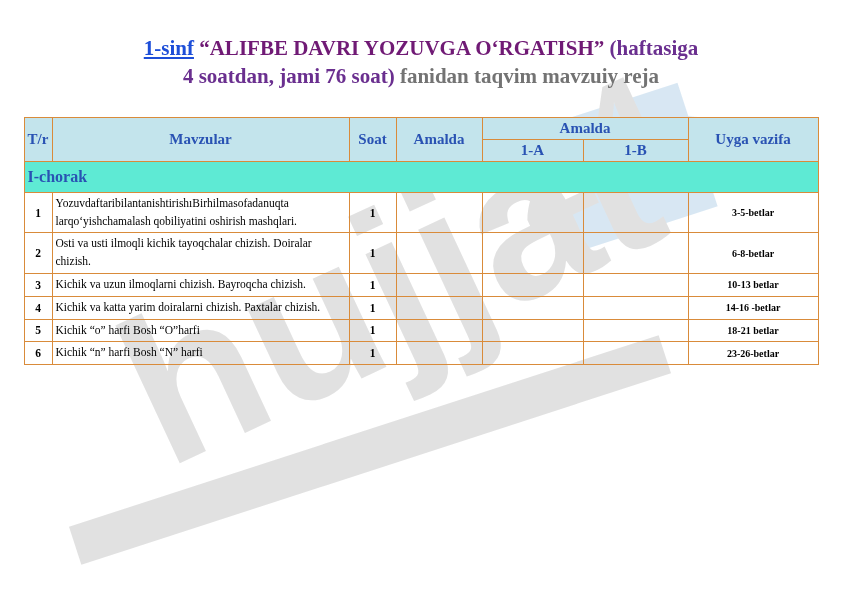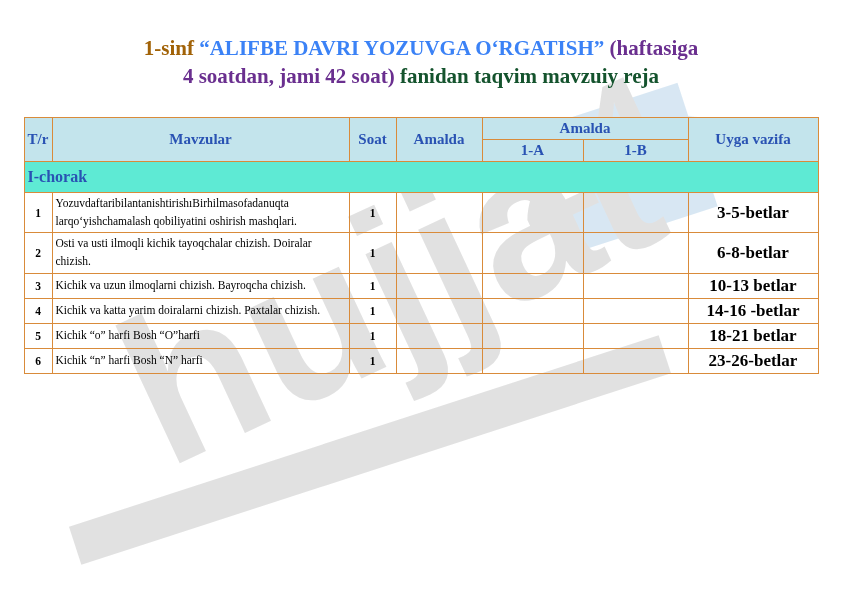--- a/index.html
+++ b/index.html
@@ -29,24 +29,24 @@
     padding: 0;
   }
   .doc-title {
     text-align: center;
     font-size: 21px;
     font-weight: bold;
     line-height: 1.35;
     margin: 34px 60px 0 60px;
     color: #1f2f6b;
   }
-  .t-blue-dark { color: #a16207; }
-  .t-red { color: #3b82f6; margin-top: 36px; }
+  .t-blue-dark { color: #1d4ed8; text-decoration: underline; }
+  .t-red { color: #701a75; margin-top: 36px; }
   .t-purple { color: #6a2f8f; }
-  .t-black { color: #14532d; }
+  .t-black { color: #737373; }
 
   table.sched {
     border-collapse: collapse;
     margin: 26px auto 0 auto;
     width: 794px;
     table-layout: fixed;
     background: transparent;
     padding-left: 48px;
   }
   table.sched td, table.sched th {
@@ -89,21 +89,21 @@
   }
   td.soat {
     text-align: center;
     font-size: 11.5px;
     font-weight: bold;
     color: #000;
   }
   td.blank { }
   td.hw {
     text-align: center;
-    font-size: 17px;
+    font-size: 10px;
     font-weight: bold;
     color: #000;
   }
 </style>
 </head>
 <body>
 
 <svg class="watermark" viewBox="0 0 842 596" xmlns="http://www.w3.org/2000/svg">
   <g opacity="0.55">
     <polygon points="540,95 700,95 700,130 760,160 700,190 700,225 540,225 540,190 600,160 540,130" fill="#b9d4ea" transform="rotate(-18 650 160)"></polygon>
@@ -113,21 +113,21 @@
   </g>
 </svg>
 
 <div class="page">
 
   <div class="doc-title">
     <span class="t-blue-dark">1-sinf</span>
     <span class="t-red">“ALIFBE DAVRI YOZUVGA O‘RGATISH”</span>
     <span class="t-purple">(haftasiga</span>
     <br>
-    <span class="t-purple">4 soatdan, jami 42 soat)</span>
+    <span class="t-purple">4 soatdan, jami 76 soat)</span>
     <span class="t-black">fanidan taqvim mavzuiy reja</span>
   </div>
 
   <table class="sched">
     <colgroup>
       <col style="width:28px">
       <col style="width:297px">
       <col style="width:47px">
       <col style="width:86px">
       <col style="width:101px">

